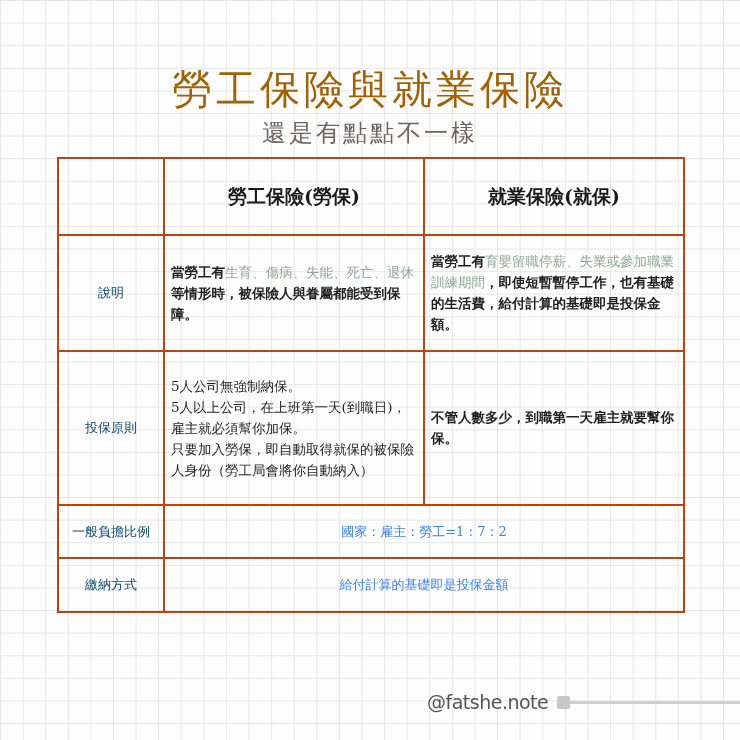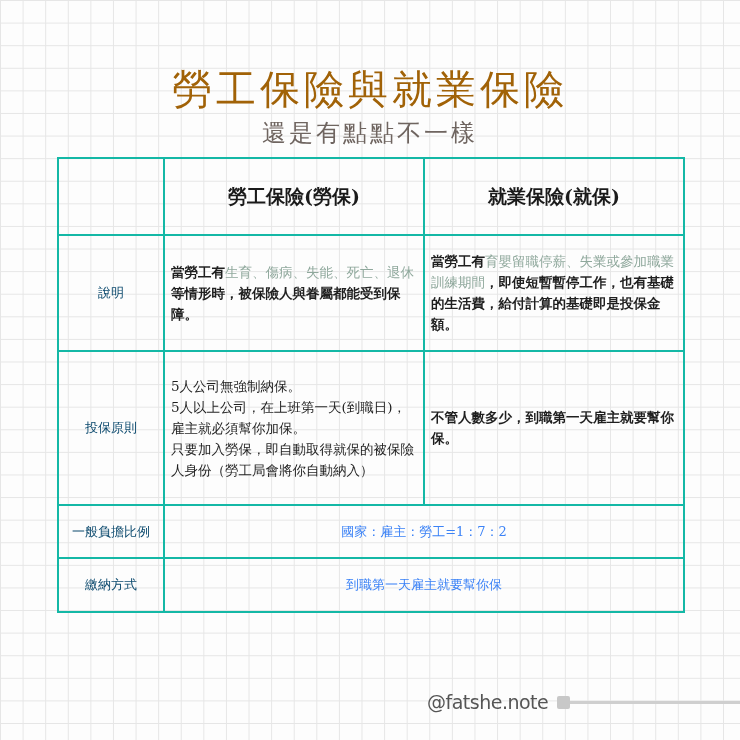--- a/index.html
+++ b/index.html
@@ -33,21 +33,21 @@
       letter-spacing: 3px;
     }
     table.cmp {
       position: absolute;
       top: 157px; left: 57px;
       width: 626px;
       border-collapse: collapse;
       table-layout: fixed;
     }
     table.cmp td, table.cmp th {
-      border: 2px solid #14b8a6;
+      border: 2px solid #c2410c;
       vertical-align: middle;
     }
     col.c0 { width: 106px; }
     col.c1 { width: 260px; }
     col.c2 { width: 260px; }
     .hdr th {
       height: 77px;
       font-size: 19px;
       font-weight: bold;
       text-align: center;
@@ -126,21 +126,21 @@
       <div>只要加入勞保，即自動取得就保的被保險人身份（勞工局會將你自動納入）</div>
     </td>
     <td class="cell">不管人數多少，到職第一天雇主就要幫你保。</td>
   </tr>
   <tr class="r-ratio">
     <td class="rowlabel">一般負擔比例</td>
     <td class="center" colspan="2">國家：雇主：勞工=1：7：2</td>
   </tr>
   <tr class="r-pay">
     <td class="rowlabel">繳納方式</td>
-    <td class="center" colspan="2">到職第一天雇主就要幫你保</td>
+    <td class="center" colspan="2">給付計算的基礎即是投保金額</td>
   </tr>
 </tbody>
   </table>
 
 <div class="footer">
   <span class="handle">@fatshe.note</span>
   <span class="dot"></span>
   <span class="line"></span>
 </div>
 

